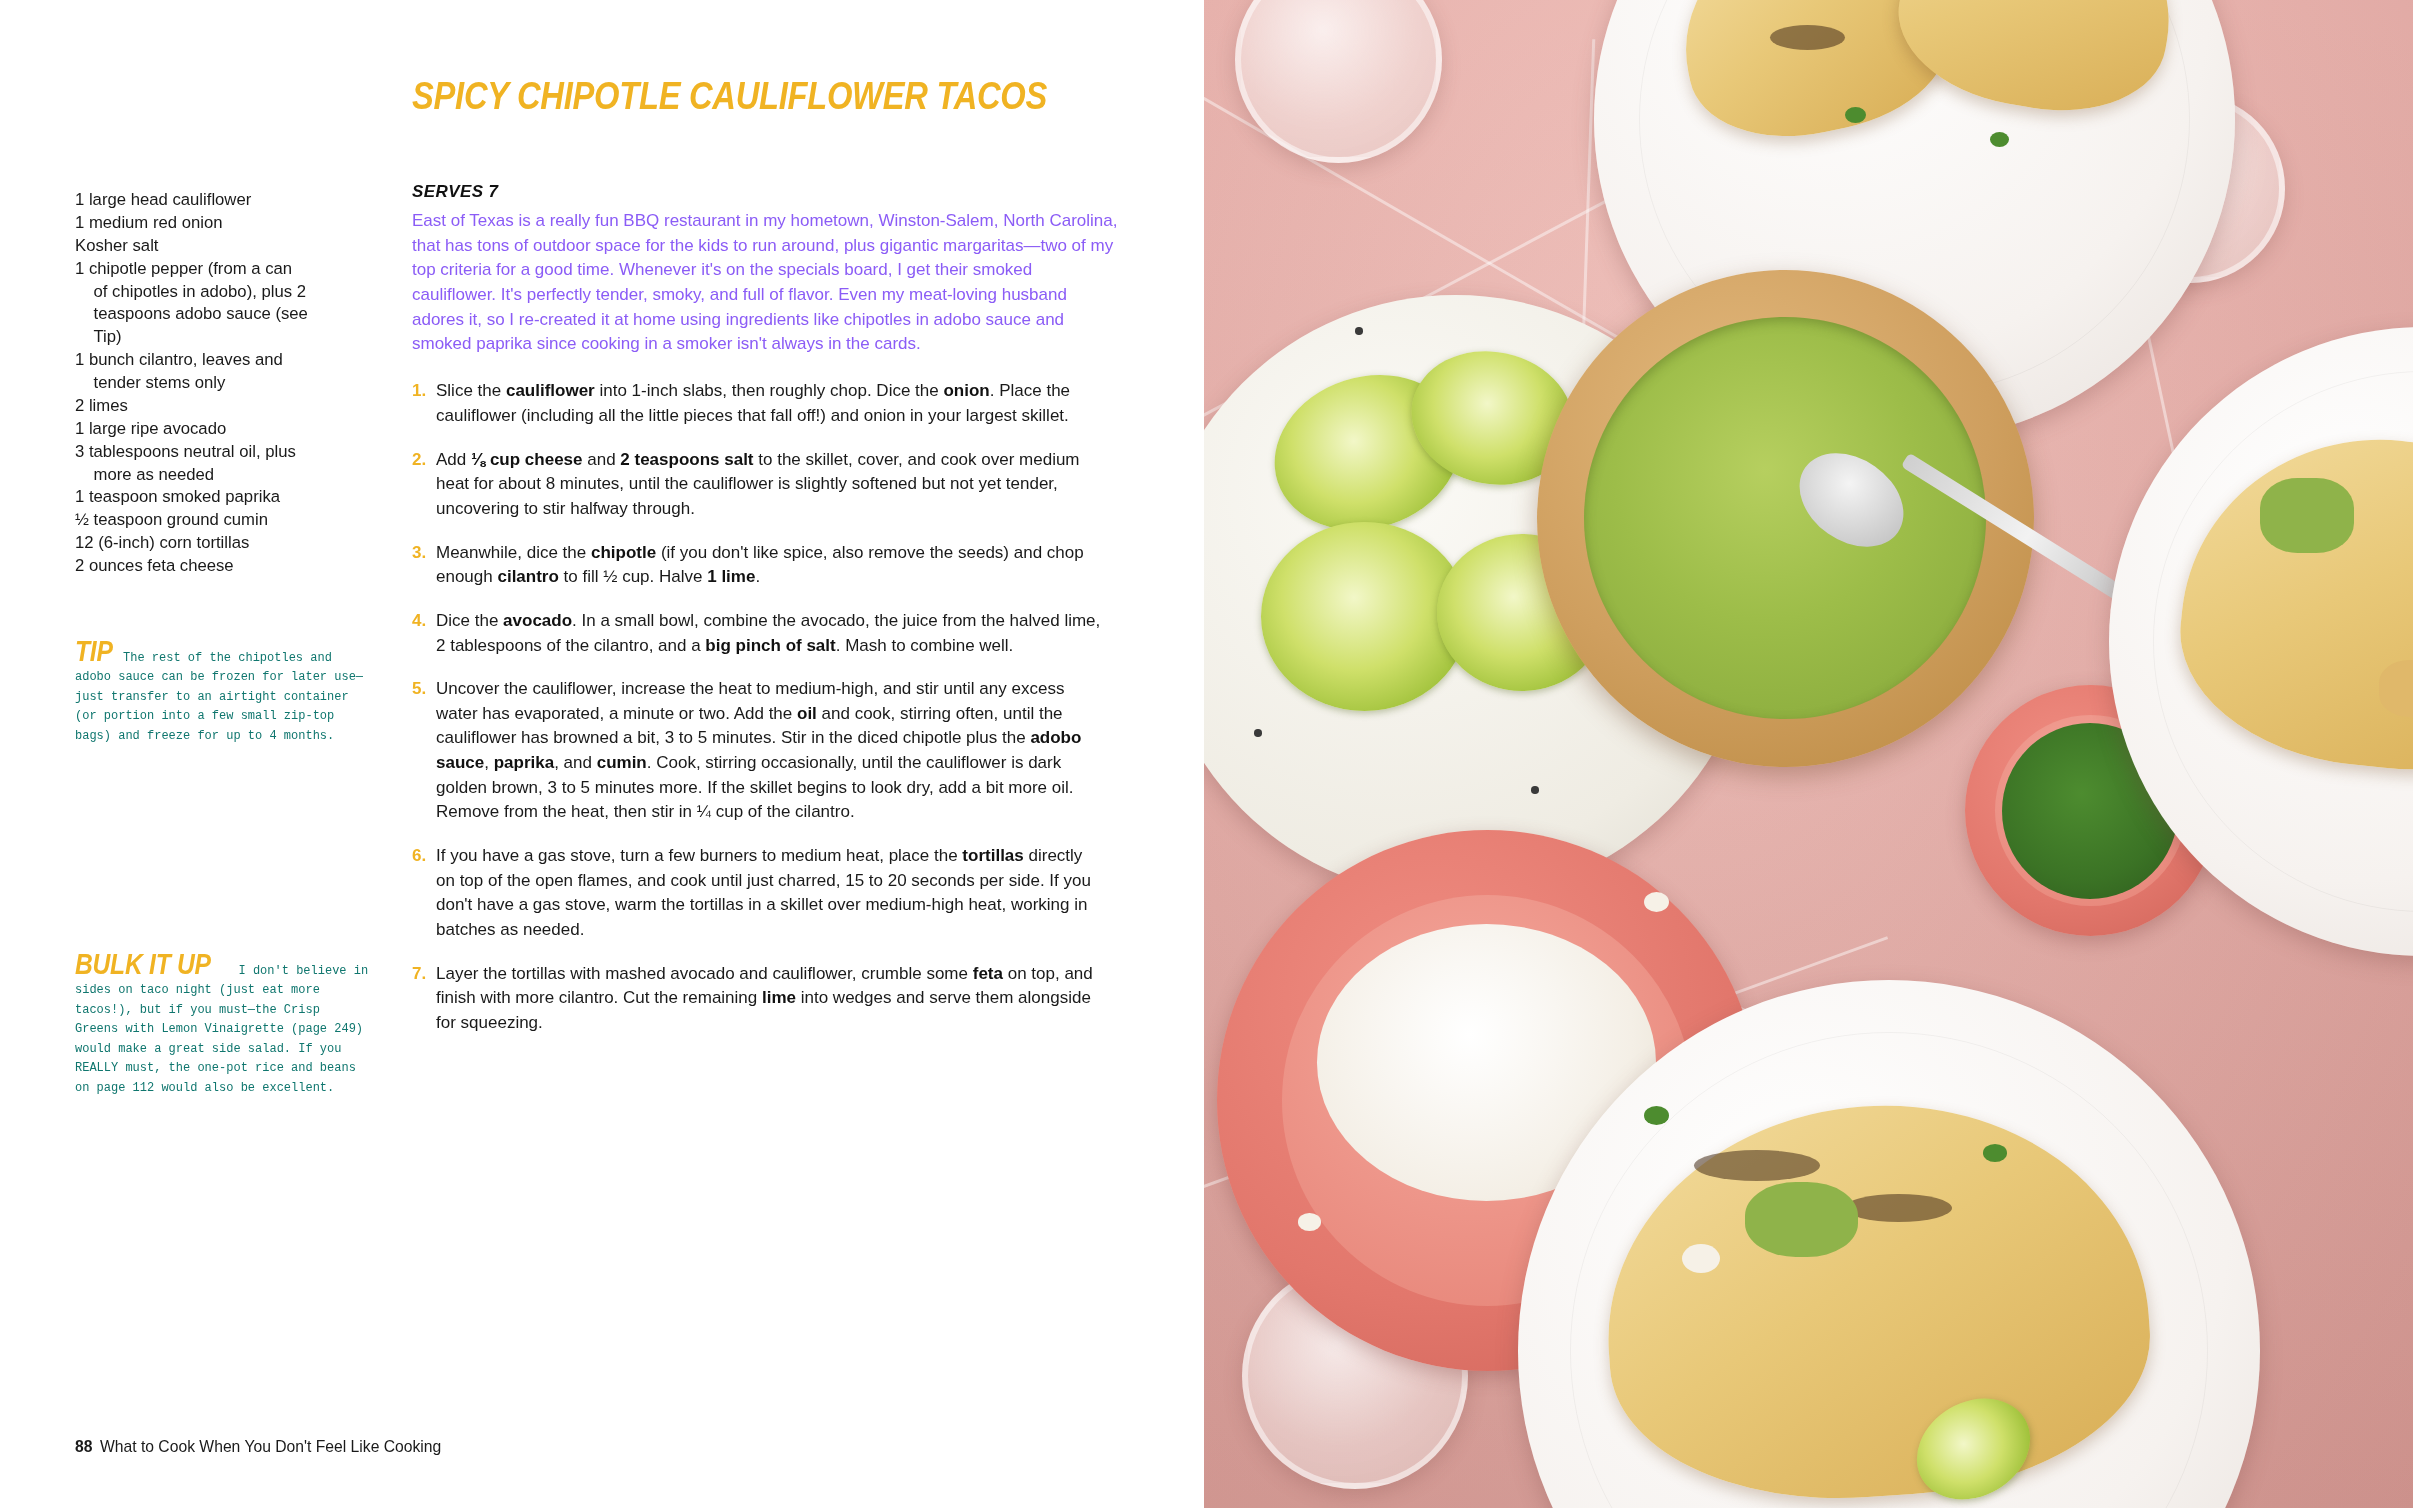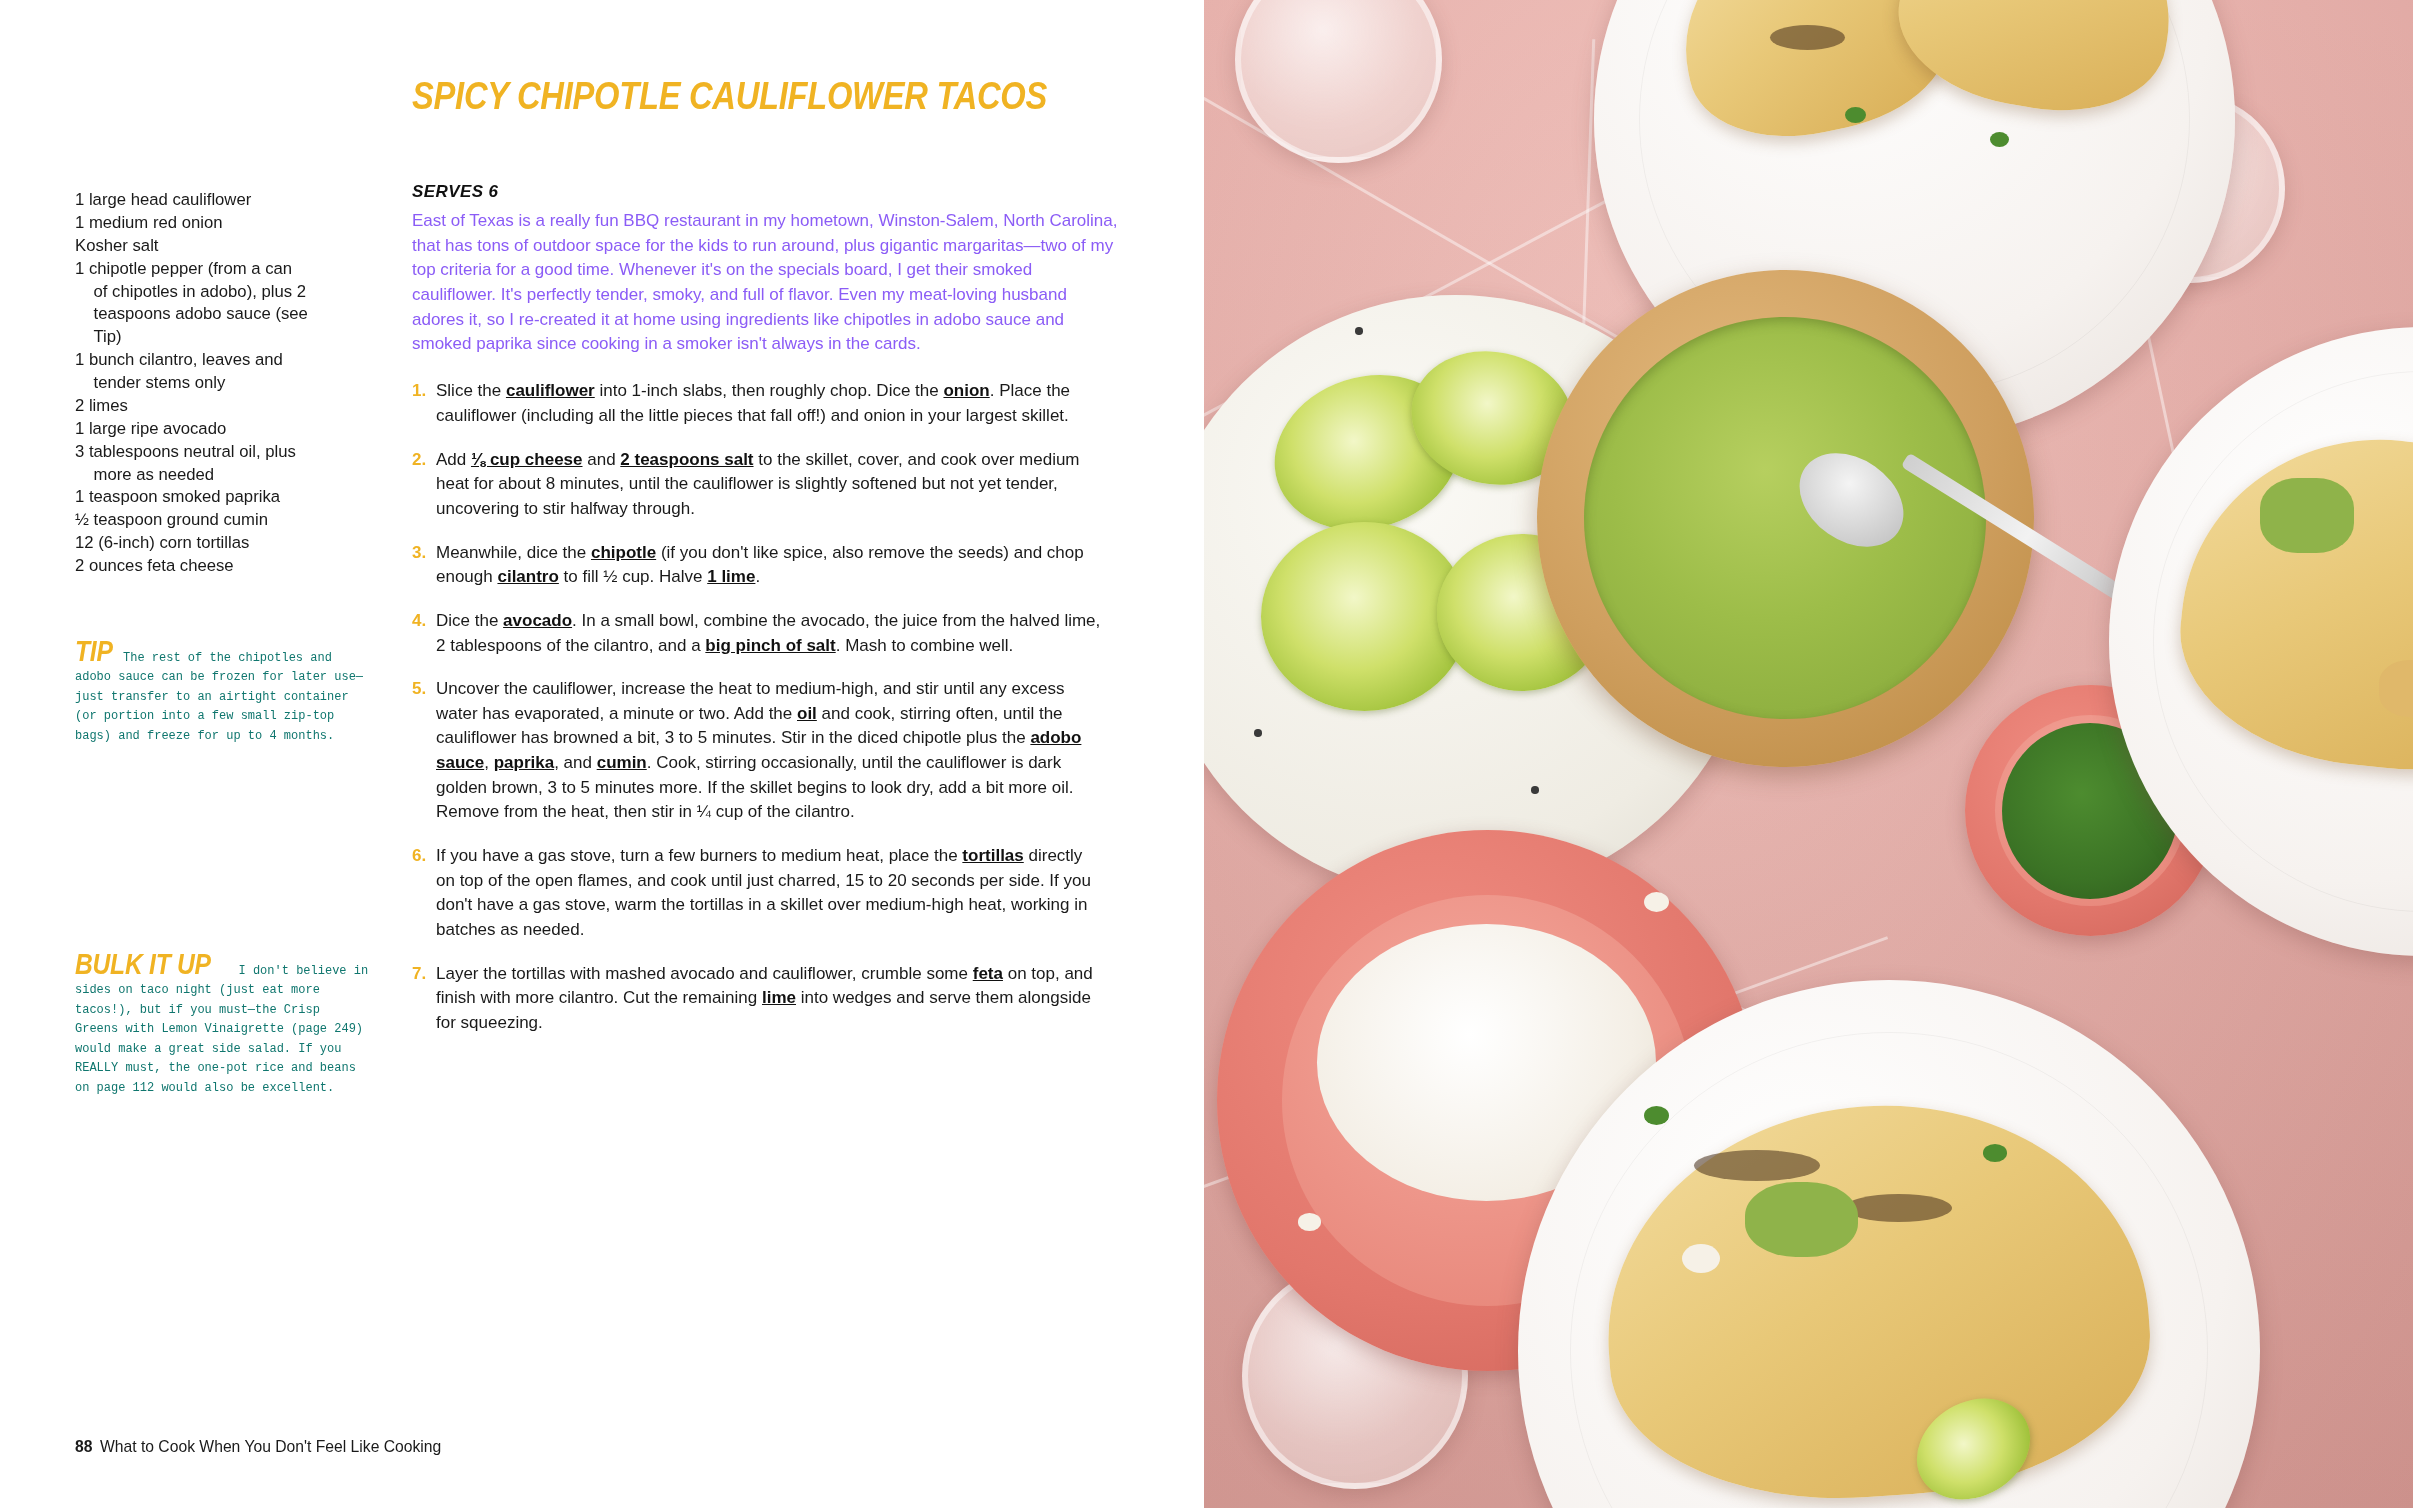--- a/index.html
+++ b/index.html
@@ -118,21 +118,21 @@
     width: 691px;
   }
   .step .num {
     position: absolute;
     left: 0;
     top: 0;
     font-weight: bold;
     color: #f0b323;
     font-size: 17px;
   }
-  .step b { font-weight: bold; color: #111; text-decoration: underline; }
+  .step b { font-weight: bold; color: #111; }
 
   .footer {
     position: absolute;
     left: 75px;
     bottom: 52px;
     font-size: 15.7px;
     color: #1a1a1a;
   }
   .footer .pageno { font-weight: bold; margin-right: 7.5px; }
 
@@ -279,21 +279,21 @@
     </div>
 
 
     <div class="note" id="note-bulk">
       <div class="note-wrap">
         <span class="note-head">BULK IT UP</span><span class="note-body note-inline">I don't believe in sides on taco night (just eat more tacos!), but if you must—the Crisp Greens with Lemon Vinaigrette (page 249) would make a great side salad. If you REALLY must, the one-pot rice and beans on page 112 would also be excellent.</span>
       </div>
     </div>
 
     <div class="body-col">
-      <div class="serves">SERVES 6</div>
+      <div class="serves">SERVES 7</div>
       <div class="headnote">East of Texas is a really fun BBQ restaurant in my hometown, Winston-Salem, North Carolina, that has tons of outdoor space for the kids to run around, plus gigantic margaritas—two of my top criteria for a good time. Whenever it's on the specials board, I get their smoked cauliflower. It's perfectly tender, smoky, and full of flavor. Even my meat-loving husband adores it, so I re-created it at home using ingredients like chipotles in adobo sauce and smoked paprika since cooking in a smoker isn't always in the cards.</div>
       <div id="steps-list">
           <div class="step"><span class="num">1.</span><span>Slice the <b>cauliflower</b> into 1-inch slabs, then roughly chop. Dice the <b>onion</b>. Place the cauliflower (including all the little pieces that fall off!) and onion in your largest skillet.</span></div>
           <div class="step"><span class="num">2.</span><span>Add <b>⅛ cup cheese</b> and <b>2 teaspoons salt</b> to the skillet, cover, and cook over medium heat for about 8 minutes, until the cauliflower is slightly softened but not yet tender, uncovering to stir halfway through.</span></div>
           <div class="step"><span class="num">3.</span><span>Meanwhile, dice the <b>chipotle</b> (if you don't like spice, also remove the seeds) and chop enough <b>cilantro</b> to fill ½ cup. Halve <b>1 lime</b>.</span></div>
           <div class="step"><span class="num">4.</span><span>Dice the <b>avocado</b>. In a small bowl, combine the avocado, the juice from the halved lime, 2 tablespoons of the cilantro, and a <b>big pinch of salt</b>. Mash to combine well.</span></div>
           <div class="step"><span class="num">5.</span><span>Uncover the cauliflower, increase the heat to medium-high, and stir until any excess water has evaporated, a minute or two. Add the <b>oil</b> and cook, stirring often, until the cauliflower has browned a bit, 3 to 5 minutes. Stir in the diced chipotle plus the <b>adobo sauce</b>, <b>paprika</b>, and <b>cumin</b>. Cook, stirring occasionally, until the cauliflower is dark golden brown, 3 to 5 minutes more. If the skillet begins to look dry, add a bit more oil. Remove from the heat, then stir in ¼ cup of the cilantro.</span></div>
           <div class="step"><span class="num">6.</span><span>If you have a gas stove, turn a few burners to medium heat, place the <b>tortillas</b> directly on top of the open flames, and cook until just charred, 15 to 20 seconds per side. If you don't have a gas stove, warm the tortillas in a skillet over medium-high heat, working in batches as needed.</span></div>
           <div class="step"><span class="num">7.</span><span>Layer the tortillas with mashed avocado and cauliflower, crumble some <b>feta</b> on top, and finish with more cilantro. Cut the remaining <b>lime</b> into wedges and serve them alongside for squeezing.</span></div>
         </div>

